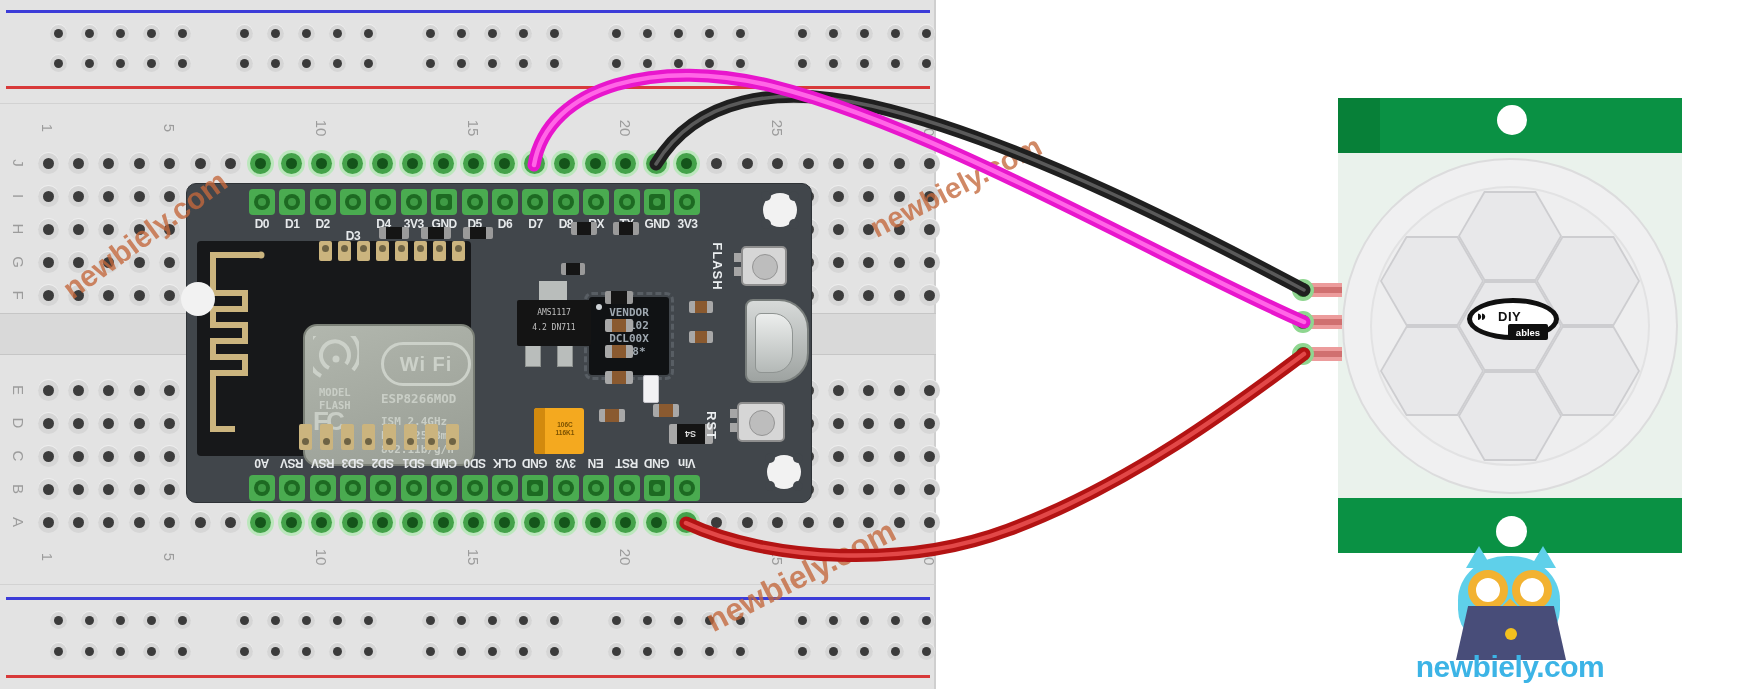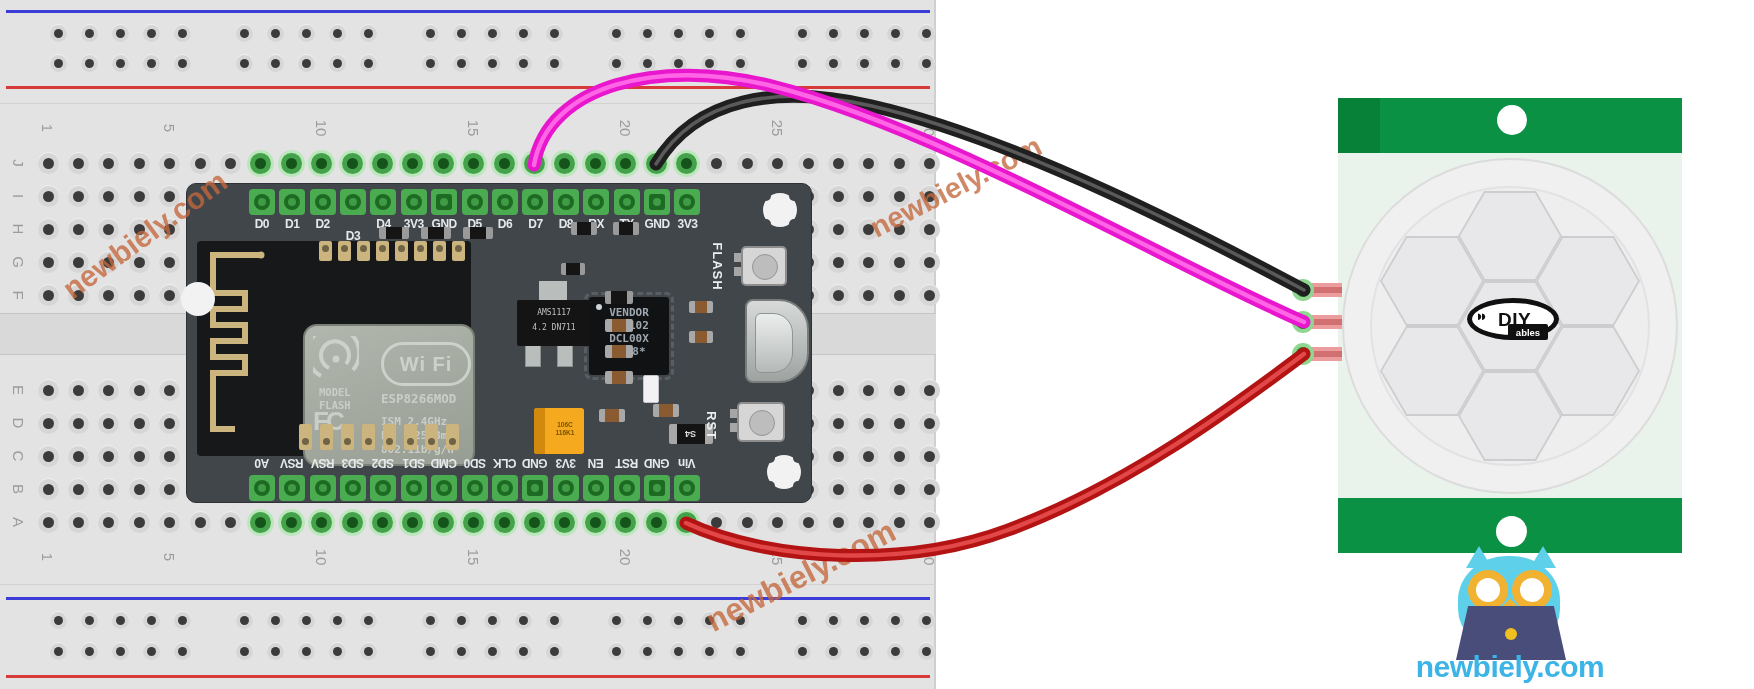--- a/index.html
+++ b/index.html
@@ -86,21 +86,21 @@
   #sbody{position:absolute;left:1338px;top:153px;width:344px;height:345px;background:#eaf2ec;overflow:hidden;z-index:2;}
   #dome{position:absolute;left:4px;top:5px;width:336px;height:336px;border-radius:50%;background:#f0f0f1;border:2px solid #dcdcdd;}
   #dome-inner{position:absolute;left:32px;top:33px;width:280px;height:280px;border-radius:50%;background:#eeeeef;border:2px solid #e2e2e3;}
   .hex{position:absolute;width:104px;height:90px;background:#cdcdd0;
        clip-path:polygon(0 50%,25% 0,75% 0,100% 50%,75% 100%,25% 100%);}
   .hex .in{position:absolute;left:2px;top:2px;width:100px;height:86px;background:#e8e8ea;
        clip-path:polygon(0 50%,25% 0,75% 0,100% 50%,75% 100%,25% 100%);}
   #dlogo{position:absolute;left:129px;top:145px;width:96px;height:46px;}
   #dlogo .oval{position:absolute;left:0;top:0;width:92px;height:42px;border-radius:50%;border:5px solid #101010;background:#fff;}
   #dlogo .glyph{position:absolute;left:8px;top:9px;font-size:15px;letter-spacing:-5px;color:#101010;}
-  #dlogo .diy{position:absolute;left:31px;top:11px;font-size:19px;font-weight:bold;color:#101010;letter-spacing:0.5px;}
+  #dlogo .diy{position:absolute;left:31px;top:11px;font-size:13px;font-weight:bold;color:#101010;letter-spacing:0.5px;}
   #dlogo .ables{position:absolute;left:41px;top:26px;width:40px;height:16px;background:#101010;color:#fff;
                 font-size:9.5px;font-weight:bold;display:flex;align-items:center;justify-content:center;border-radius:2px;}
   .spin{position:absolute;width:38px;height:14px;background:#ec9c9c;z-index:2;}
   .spin .stripe{position:absolute;left:0;top:4px;width:38px;height:6px;background:#d07070;}
 
   
   #title{position:absolute;left:1100px;top:26px;width:620px;text-align:center;font-size:41px;font-weight:bold;
          color:#1c13e0;z-index:5;letter-spacing:-1px;}
   .wm{position:absolute;color:#c4683c;font-weight:bold;opacity:0.78;white-space:nowrap;z-index:3;}
   #mascot{position:absolute;left:1452px;top:544px;width:120px;height:120px;z-index:5;}

